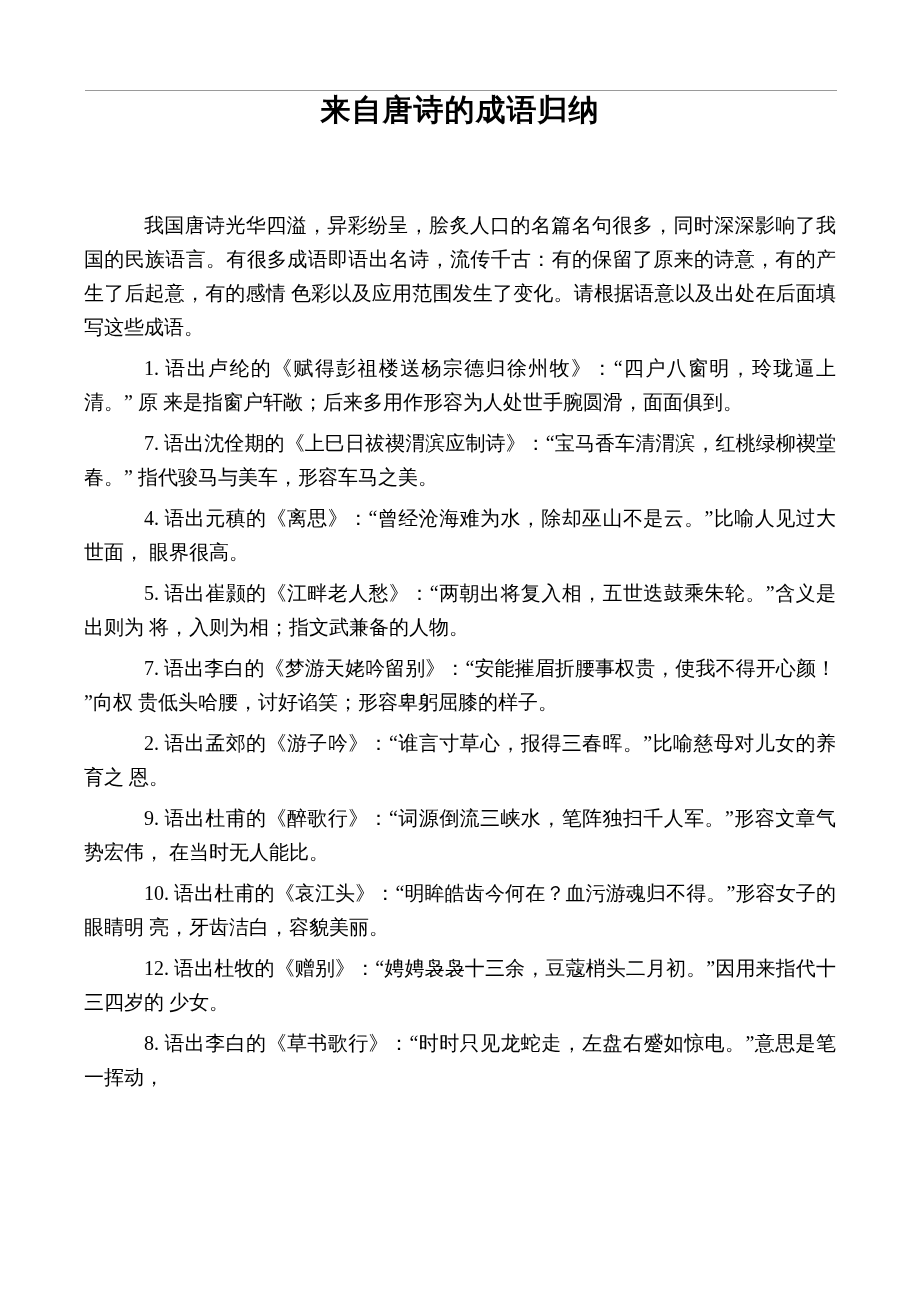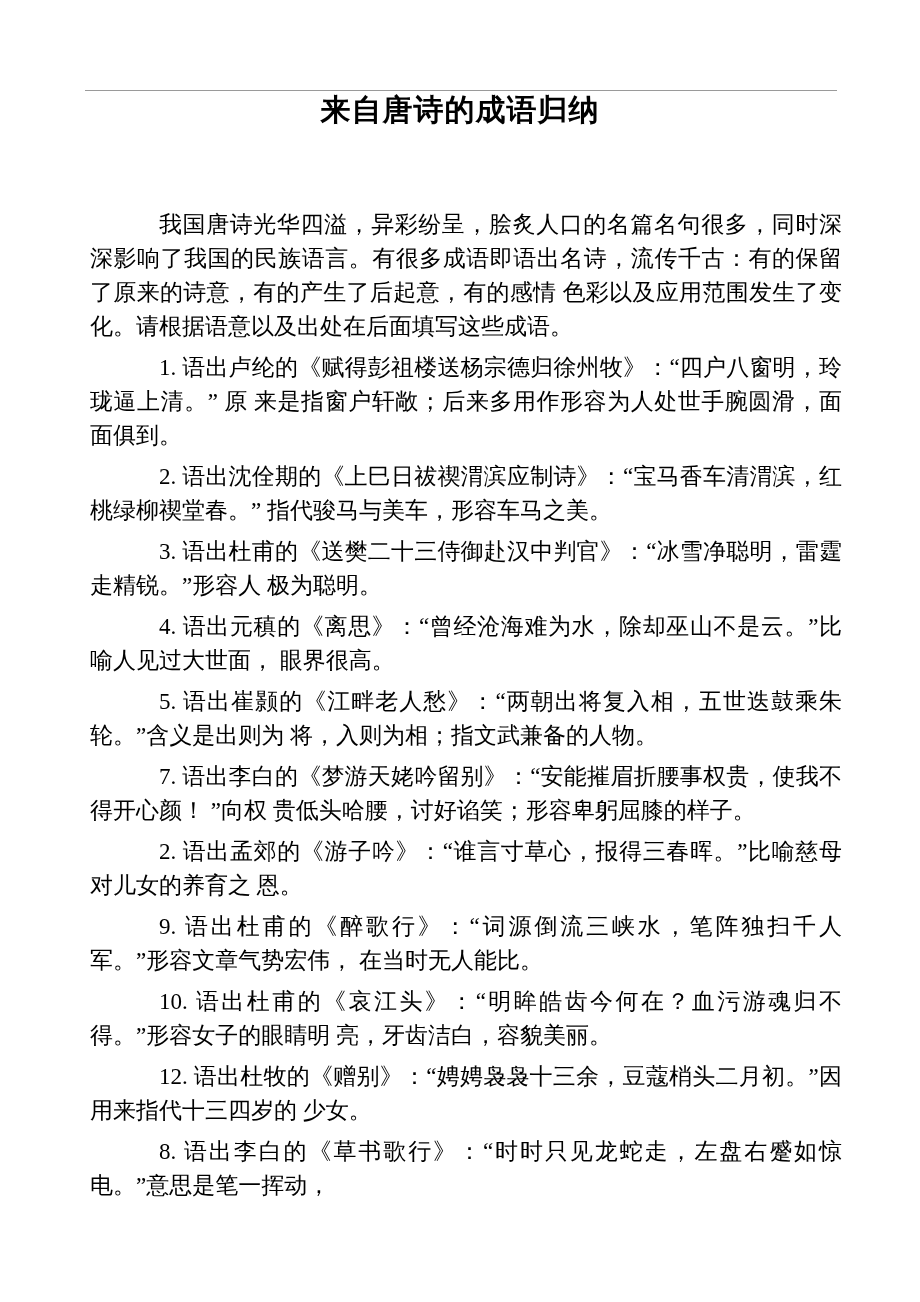--- a/index.html
+++ b/index.html
@@ -35,43 +35,42 @@
     text-align: center;
     font-size: 30px;
     font-weight: bold;
     letter-spacing: 1px;
     font-family: "Liberation Serif", serif;
     color: #000000;
   }
   .content {
     position: absolute;
     top: 208px;
-    left: 90px;
+    left: 84px;
     width: 752px;
-    font-size: 23px;
+    font-size: 20px;
     line-height: 34px;
     text-align: justify;
     color: #000000;
   }
   .para {
     margin: 0 0 7px 0;
     text-indent: 3em;
   }
 </style>
 </head>
 <body>
 
 <div class="page">
   <div class="header-rule"></div>
   <h1 class="title">来自唐诗的成语归纳</h1>
   <div class="content">
     <p class="para">我国唐诗光华四溢，异彩纷呈，脍炙人口的名篇名句很多，同时深深影响了我国的民族语言。有很多成语即语出名诗，流传千古：有的保留了原来的诗意，有的产生了后起意，有的感情 色彩以及应用范围发生了变化。请根据语意以及出处在后面填写这些成语。</p>
     <p class="para">1. 语出卢纶的《赋得彭祖楼送杨宗德归徐州牧》：“四户八窗明，玲珑逼上清。” 原 来是指窗户轩敞；后来多用作形容为人处世手腕圆滑，面面俱到。</p>
-    <p class="para">2. 语出沈佺期的《上巳日祓禊渭滨应制诗》：“宝马香车清渭滨，红桃绿柳禊堂春。” 指代骏马与美车，形容车马之美。</p>
-    <p class="para">3. 语出杜甫的《送樊二十三侍御赴汉中判官》：“冰雪净聪明，雷霆走精锐。”形容人 极为聪明。</p>
+    <p class="para">7. 语出沈佺期的《上巳日祓禊渭滨应制诗》：“宝马香车清渭滨，红桃绿柳禊堂春。” 指代骏马与美车，形容车马之美。</p>
     <p class="para">4. 语出元稹的《离思》：“曾经沧海难为水，除却巫山不是云。”比喻人见过大世面， 眼界很高。</p>
     <p class="para">5. 语出崔颢的《江畔老人愁》：“两朝出将复入相，五世迭鼓乘朱轮。”含义是出则为 将，入则为相；指文武兼备的人物。</p>
     <p class="para">7. 语出李白的《梦游天姥吟留别》：“安能摧眉折腰事权贵，使我不得开心颜！ ”向权 贵低头哈腰，讨好谄笑；形容卑躬屈膝的样子。</p>
     <p class="para">2. 语出孟郊的《游子吟》：“谁言寸草心，报得三春晖。”比喻慈母对儿女的养育之 恩。</p>
     <p class="para">9. 语出杜甫的《醉歌行》：“词源倒流三峡水，笔阵独扫千人军。”形容文章气势宏伟， 在当时无人能比。</p>
     <p class="para">10. 语出杜甫的《哀江头》：“明眸皓齿今何在？血污游魂归不得。”形容女子的眼睛明 亮，牙齿洁白，容貌美丽。</p>
     <p class="para">12. 语出杜牧的《赠别》：“娉娉袅袅十三余，豆蔻梢头二月初。”因用来指代十三四岁的 少女。</p>
     <p class="para">8. 语出李白的《草书歌行》：“时时只见龙蛇走，左盘右蹙如惊电。”意思是笔一挥动，</p>
   </div>
 </div>

